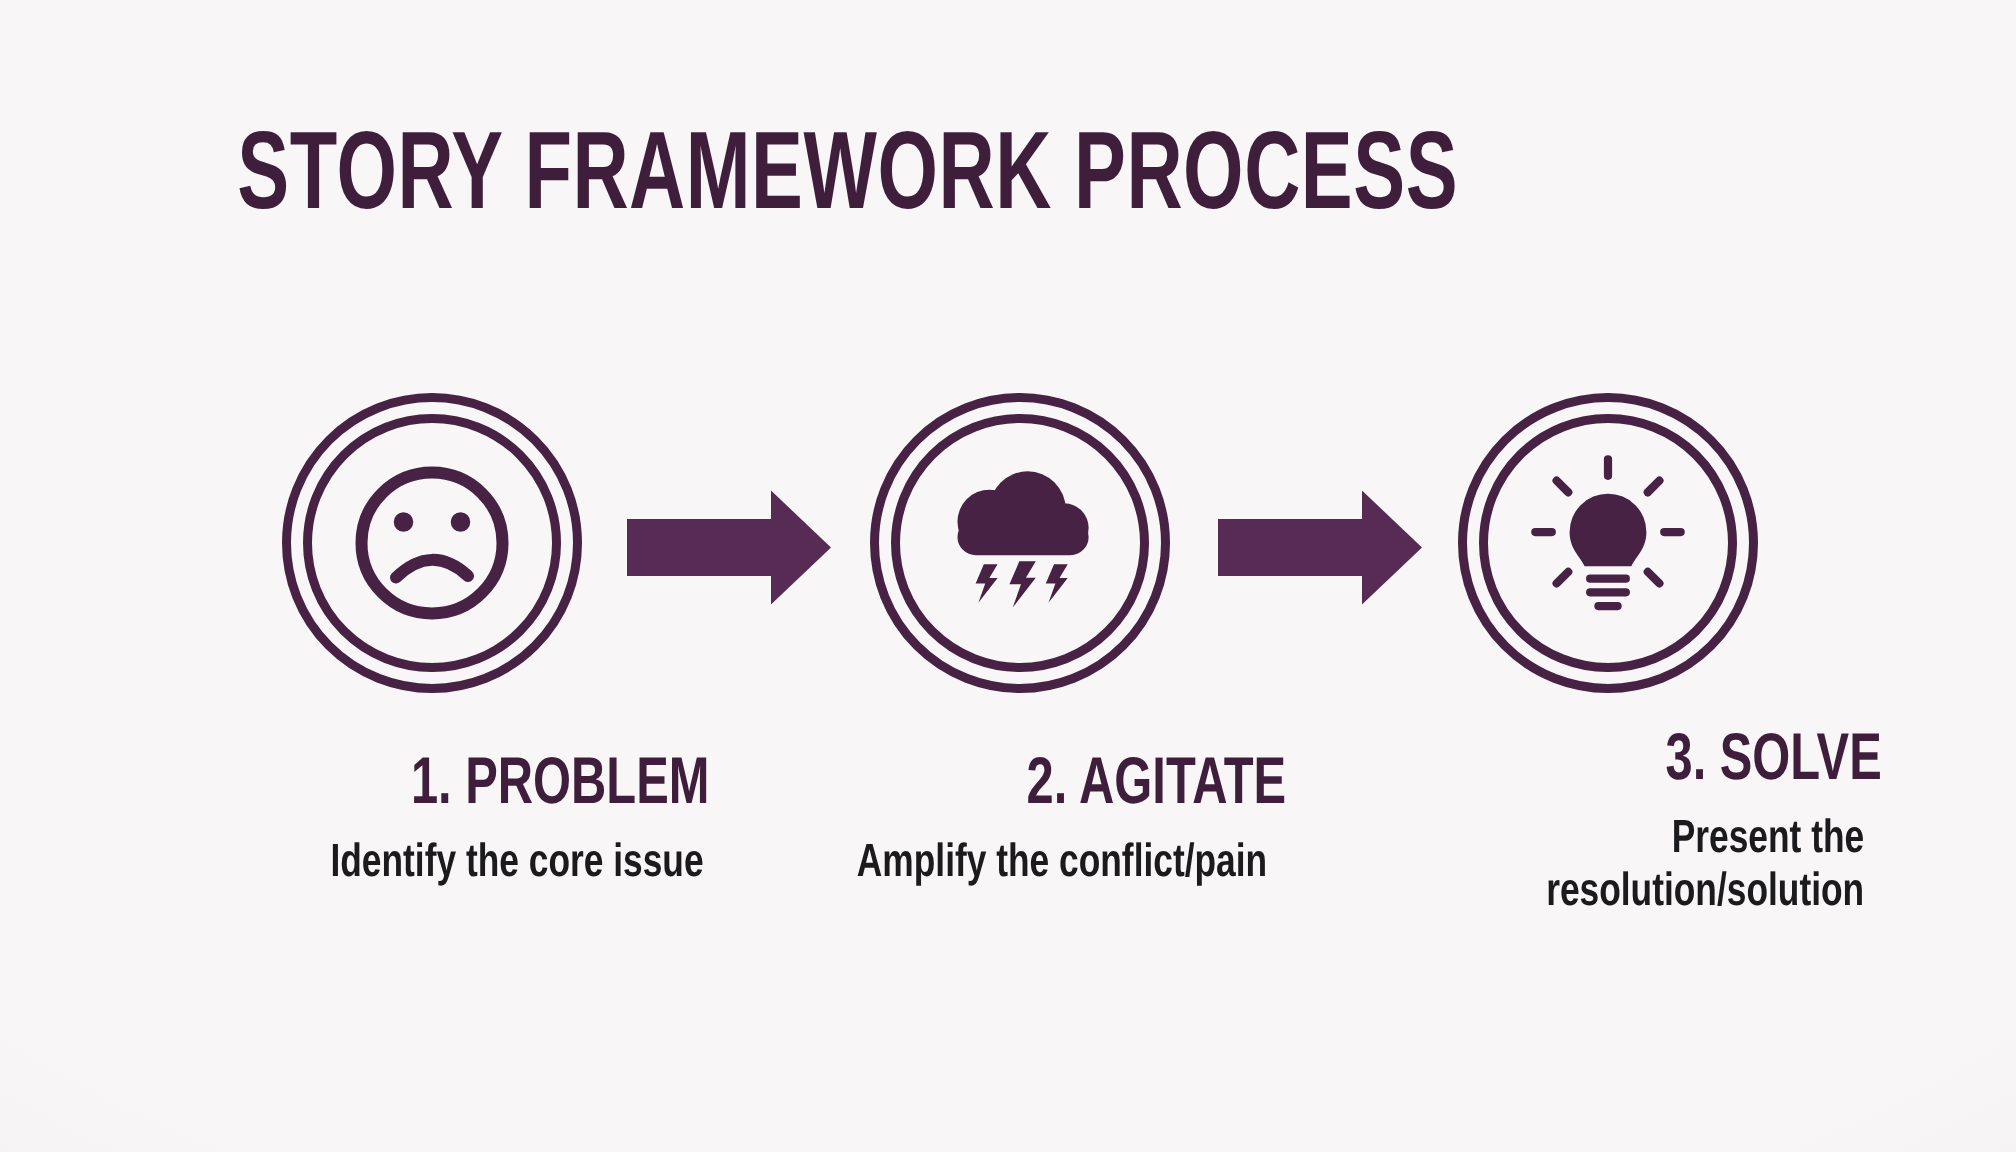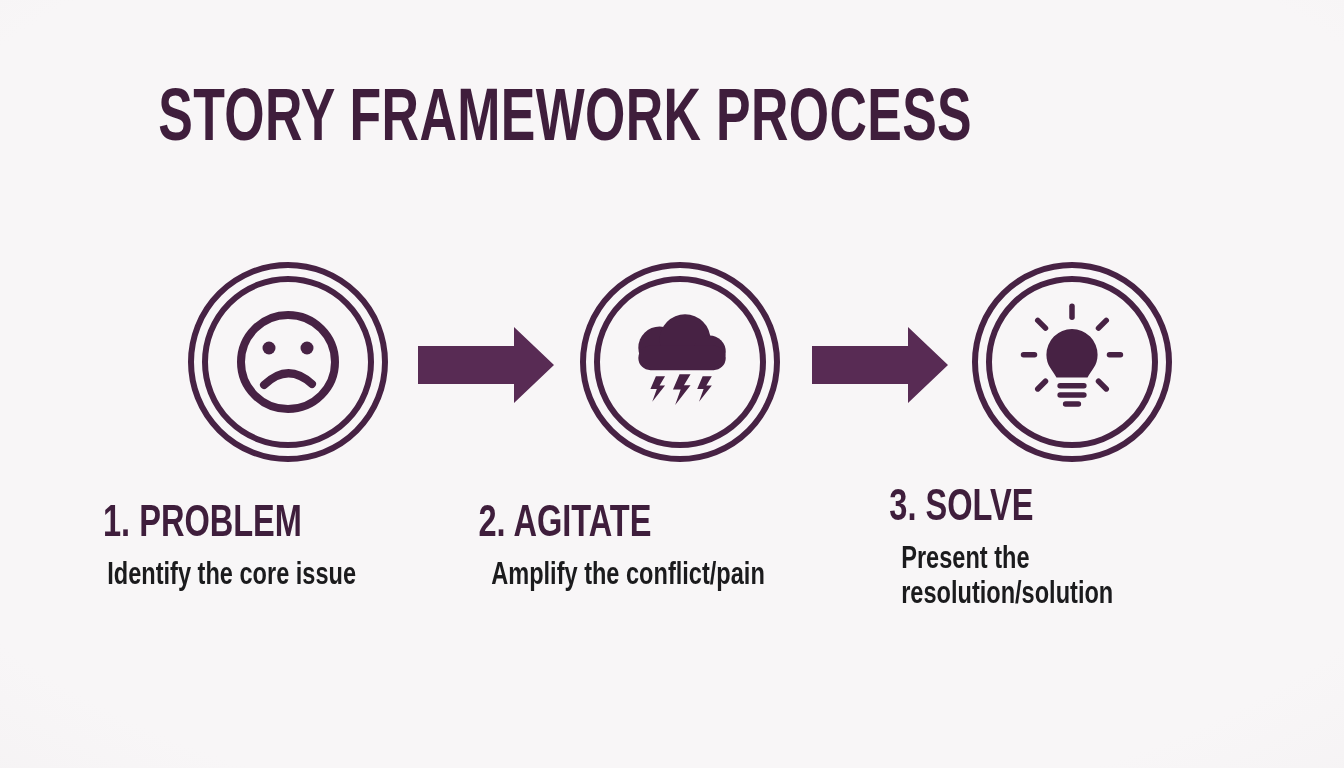--- a/index.html
+++ b/index.html
@@ -44,25 +44,25 @@
   svg .stroke { stroke: var(--accent, #472244); fill: none; }
 
   
   .arrow { position: absolute; }
   .arrow polygon { fill: var(--arrow, #582B54); }
   .arrow-1 { left: 418px; top: 327px; }
   .arrow-2 { left: 812px; top: 327px; }
 
   
   .step-label-block {
-    position: absolute; width: 440px; text-align: left; line-height: 1.12;
+    position: absolute; width: 440px; text-align: right; line-height: 1.12;
   }
   .col-1 { left: 68px;  top: 496px; }
   .col-2 { left: 448px; top: 496px; }
-  .col-3 { left: 864px; top: 480px; }
+  .col-3 { left: 840px; top: 480px; }
   .step-title {
     display: inline-block;
     font-size: 44px; font-weight: bold;
     color: var(--title, #3F1E3C);
     transform: scale(0.74, 1); transform-origin: 50% 50%;
     white-space: nowrap;
   }
   .step-desc {
     display: inline-block;
     margin-top: 12px;

